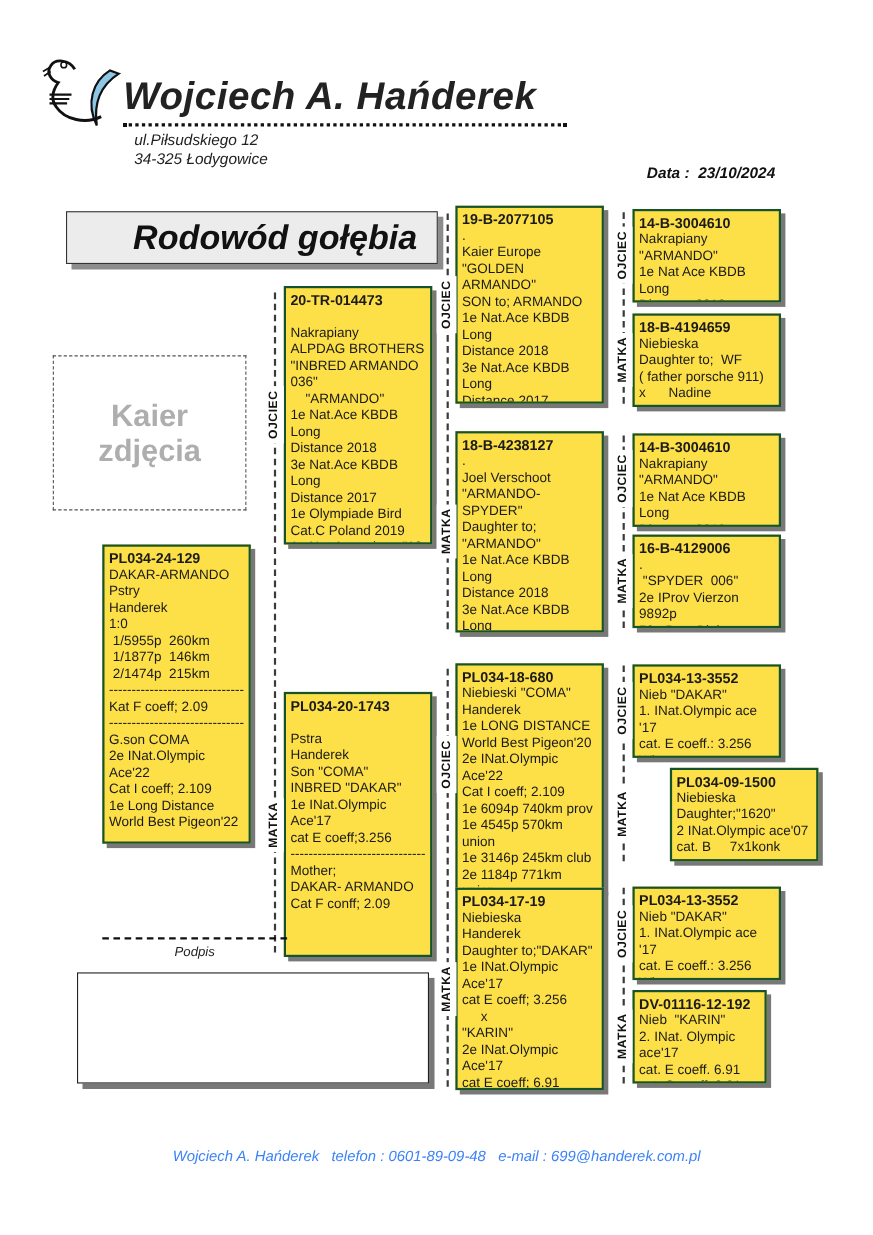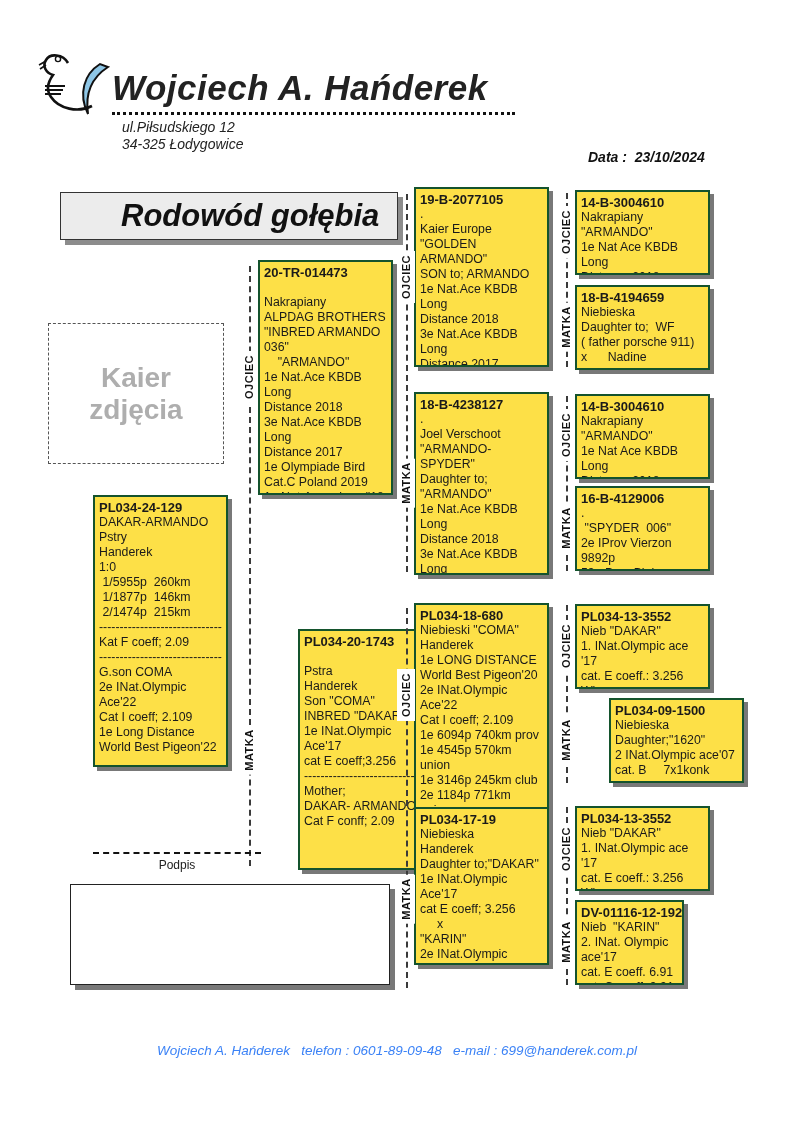--- a/index.html
+++ b/index.html
@@ -67,21 +67,21 @@
     font-size:11px; font-weight:bold; letter-spacing:0.5px; color:#111;
     background:#ffffff; padding:3px 4px; white-space:nowrap; z-index:2;
   }
   
   .sig-line {
     position:absolute; left:93px; top:852px; width:168px; height:0;
     border-top:2px dashed #111;
   }
   .sig-label {
     position:absolute; left:93px; top:858px; width:168px;
-    text-align:center; font-size:12px; color:#222;
+    text-align:center; font-size:12px; color:#222;font-style:italic;
   }
   .sig-box {
     position:absolute; left:70px; top:884px; width:318px; height:99px;
     background:#fff; border:1px solid #222; box-shadow:5px 5px 0 #787878;
   }
   
   .footer {
     position:absolute; left:0; top:1043px; width:794px; text-align:center;
     font-size:13.5px; font-style:italic; color:#3b82f6; white-space:pre-wrap;
   }
@@ -142,21 +142,21 @@
 1e Nat.Ace KBDB Long
 Distance 2018
 3e Nat.Ace KBDB Long
 Distance 2017
 1e Olympiade Bird
 Cat.C Poland 2019
 1e Nat.Angouieme"18
 4564p    641km
 2e Nat.Limonges"17</div>
   </div>
-  <div class="pbox" style="left:258px; top:629px; width:135px; height:241px;margin-left:40px;">
+  <div class="pbox" style="left:258px; top:629px; width:135px; height:241px;">
     <div class="ring">PL034-20-1743</div>
     <div class="body">
 Pstra
 Handerek
 Son "COMA"
 INBRED "DAKAR"
 1e INat.Olympic Ace'17
 cat E coeff;3.256
 ------------------------------
 Mother;
@@ -199,21 +199,21 @@
 1e LONG DISTANCE
 World Best Pigeon'20
 2e INat.Olympic Ace'22
 Cat I coeff; 2.109
 1e 6094p 740km prov
 1e 4545p 570km union
 1e 3146p 245km club
 2e 1184p 771km union
 2e 9364p 324km union</div>
   </div>
-  <div class="pbox" style="left:414px; top:807px; width:135px; height:158px;">
+  <div class="pbox" style="left:414px; top:807px; width:135px; height:184px;">
     <div class="ring">PL034-17-19</div>
     <div class="body">Niebieska
 Handerek
 Daughter to;"DAKAR"
 1e INat.Olympic Ace'17
 cat E coeff; 3.256
      x
 "KARIN"
 2e INat.Olympic Ace'17
 cat E coeff; 6.91</div>
@@ -261,21 +261,21 @@
 2 INat.Olympic ace'07
 cat. B     7x1konk</div>
   </div>
   <div class="pbox" style="left:575px; top:806px; width:135px; height:85px;">
     <div class="ring">PL034-13-3552</div>
     <div class="body">Nieb "DAKAR"
 1. INat.Olympic ace '17
 cat. E coeff.: 3.256
 Winner:</div>
   </div>
-  <div class="pbox" style="left:575px; top:900px; width:109px; height:85px;">
+  <div class="pbox" style="left:575px; top:900px; width:122px; height:85px;">
     <div class="ring">DV-01116-12-192</div>
     <div class="body">Nieb  "KARIN"
 2. INat. Olympic ace'17
 cat. E coeff. 6.91
 cat. C coeff. 9.91</div>
   </div>
 
   <div class="vline" style="left:249px; top:266px; height:600px;"></div>
   <span class="vlabel" style="left:249px; top:377px;">OJCIEC</span>
   <span class="vlabel" style="left:249px; top:750px;">MATKA</span>

